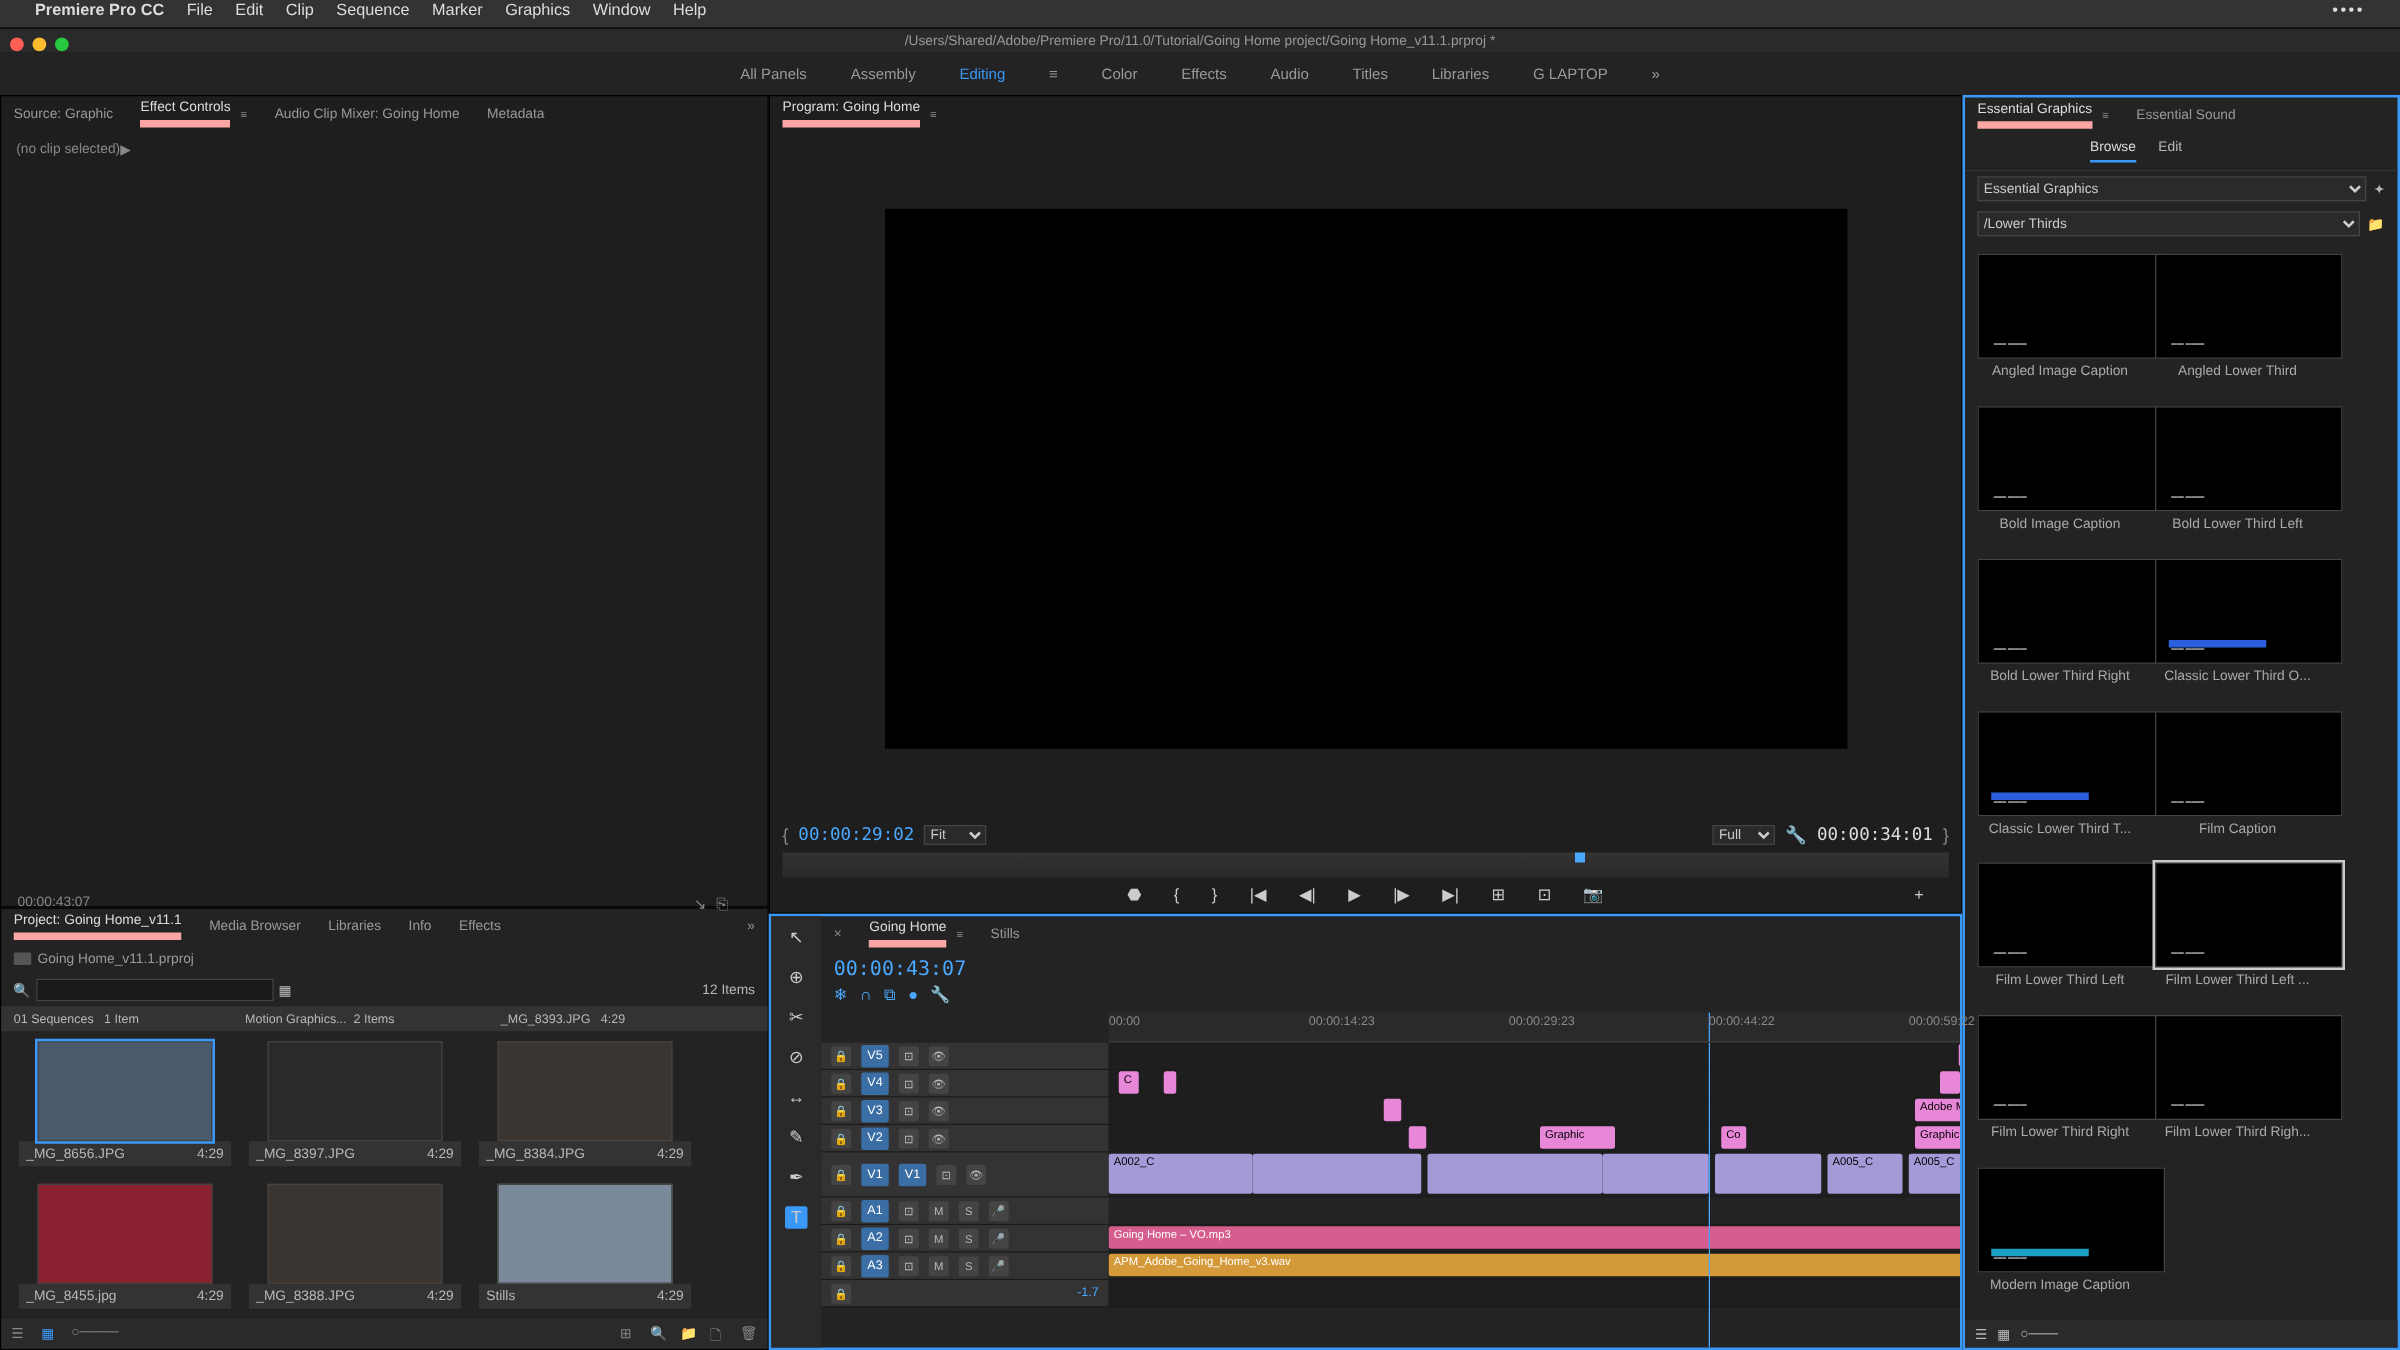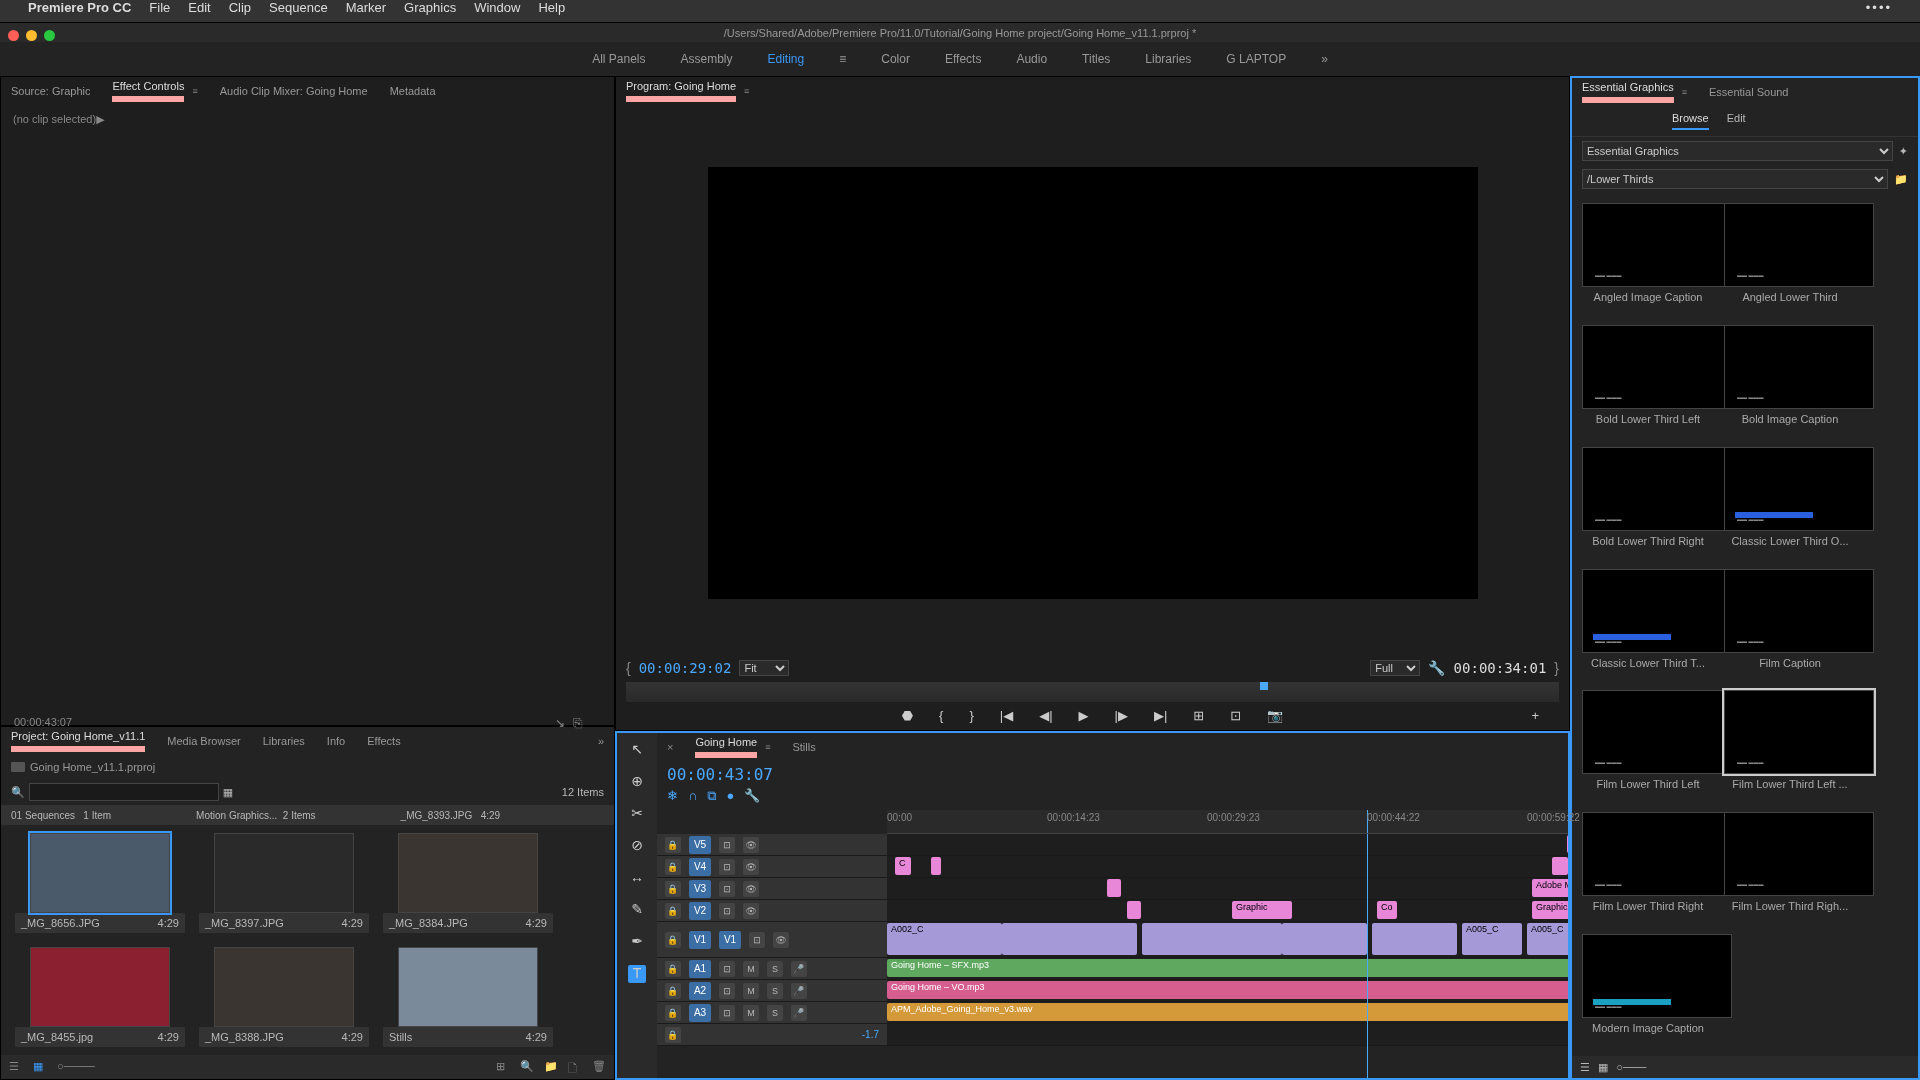--- a/index.html
+++ b/index.html
@@ -400,23 +400,20 @@
             </div>
             <div class="track">
               <div class="track-head">
                 <span class="trackbtn">🔒</span>
                 <span class="trackbtn blue tracklabel">A1</span>
                 <span class="trackbtn">⊡</span>
                 <span class="trackbtn">M</span>
                 <span class="trackbtn">S</span>
                 <span class="trackbtn">🎤</span>
               </div>
-              <div class="track-content">
-                <div class="clip green" style="left: 0px; width: 710px;">Going Home – SFX.mp3</div>
-              </div>
             </div>
             <div class="track">
               <div class="track-head">
                 <span class="trackbtn">🔒</span>
                 <span class="trackbtn blue tracklabel">A2</span>
                 <span class="trackbtn">⊡</span>
                 <span class="trackbtn">M</span>
                 <span class="trackbtn">S</span>
                 <span class="trackbtn">🎤</span>
               </div>
@@ -479,27 +476,27 @@
         <div class="eg-item">
           <div class="eg-thumb">
             <div style="position:absolute;bottom:8px;left:12px;font-size:5px;color:#888">▬▬ ▬▬▬</div>
           </div>
           <div class="eg-label">Angled Lower Third</div>
         </div>
         <div class="eg-item">
           <div class="eg-thumb">
             <div style="position:absolute;bottom:8px;left:12px;font-size:5px;color:#888">▬▬ ▬▬▬</div>
           </div>
+          <div class="eg-label">Bold Image Caption</div>
+        </div>
+        <div class="eg-item">
+          <div class="eg-thumb">
+            <div style="position:absolute;bottom:8px;left:12px;font-size:5px;color:#888">▬▬ ▬▬▬</div>
+          </div>
           <div class="eg-label">Bold Lower Third Left</div>
-        </div>
-        <div class="eg-item">
-          <div class="eg-thumb">
-            <div style="position:absolute;bottom:8px;left:12px;font-size:5px;color:#888">▬▬ ▬▬▬</div>
-          </div>
-          <div class="eg-label">Bold Image Caption</div>
         </div>
         <div class="eg-item">
           <div class="eg-thumb">
             <div style="position:absolute;bottom:8px;left:12px;font-size:5px;color:#888">▬▬ ▬▬▬</div>
           </div>
           <div class="eg-label">Bold Lower Third Right</div>
         </div>
         <div class="eg-item">
           <div class="eg-thumb">
             <div class="strip" style="background:#2a5fdd"></div>

